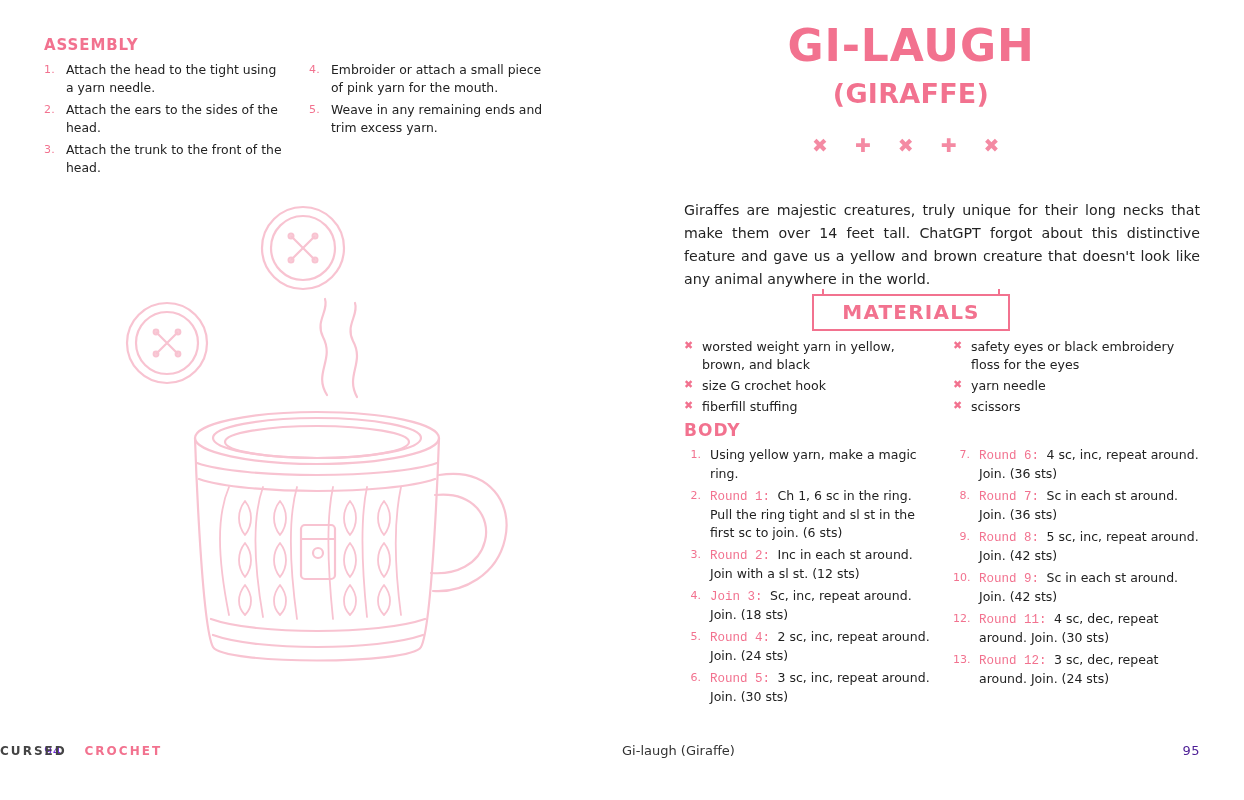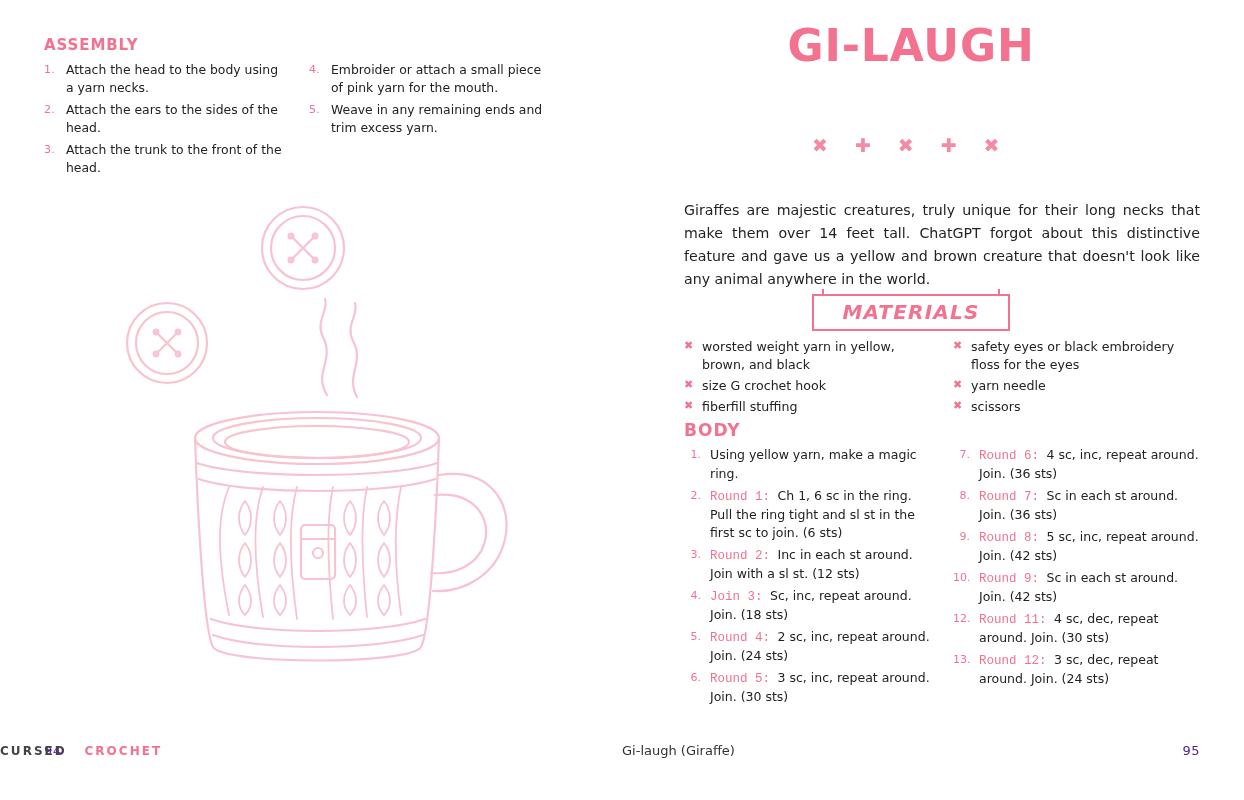--- a/index.html
+++ b/index.html
@@ -122,21 +122,20 @@
   }
   .materials-banner .box {
     display: inline-block;
     border: 2px solid #f2728f;
     color: #f2728f;
     font-weight: bold;
     font-size: 20px;
     letter-spacing: 0.06em;
     padding: 4px 28px 5px;
     position: relative;
-    font-style: italic;
   }
   .materials-banner .box:before,
   .materials-banner .box:after {
     content: "";
     position: absolute;
     top: -7px;
     width: 2px; height: 7px;
     background: #f2728f;
   }
   .materials-banner .box:before { left: 8px; }
@@ -243,21 +242,21 @@
 
   <div class="left-page">
 
     <div class="section-title" id="assembly-title">ASSEMBLY</div>
 
     <div class="assembly-cols">
       <div class="assembly-col">
         <ol class="steps">
           <li>
             <span class="num">1.</span>
-            <span>Attach the head to the body using a yarn necks.</span>
+            <span>Attach the head to the tight using a yarn needle.</span>
           </li>
           <li>
             <span class="num">2.</span>
             <span>Attach the ears to the sides of the head.</span>
           </li>
           <li>
             <span class="num">3.</span>
             <span>Attach the trunk to the front of the head.</span>
           </li>
         </ol>
@@ -346,20 +345,21 @@
     <div class="footer-left-title" style="width:622px;">
       <span class="plain">CURSED</span>
       <span>&nbsp;</span>
       <span class="accent">CROCHET</span>
     </div>
   </div>
 
   <div class="right-page">
 
     <div class="chapter-title">GI-LAUGH</div>
+    <div class="chapter-sub">(GIRAFFE)</div>
     <div class="divider">✖ ✚ ✖ ✚ ✖</div>
 
     <p class="intro">Giraffes are majestic creatures, truly unique for their long necks that make them over 14 feet tall. ChatGPT forgot about this distinctive feature and gave us a yellow and brown creature that doesn't look like any animal anywhere in the world.</p>
 
     <div class="materials-banner">
       <span class="box">MATERIALS</span>
     </div>
 
     <div class="materials-cols">
       <div class="materials-col">

